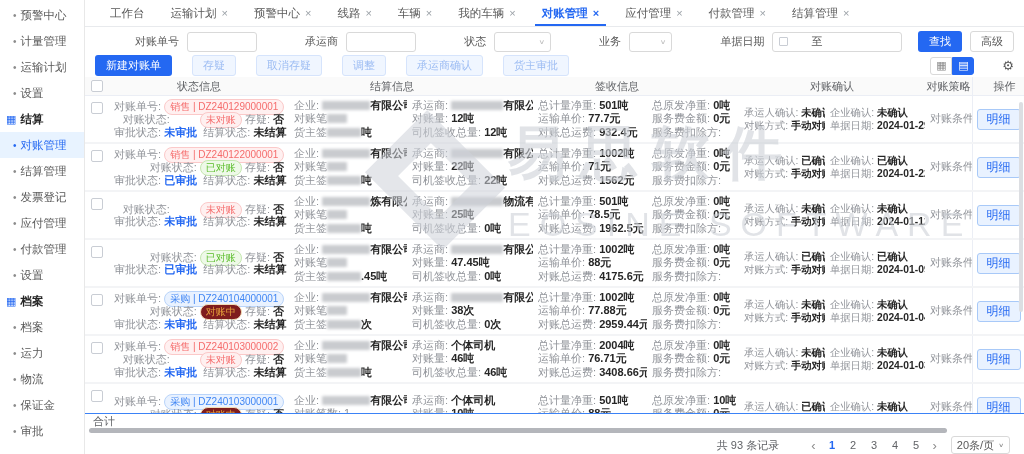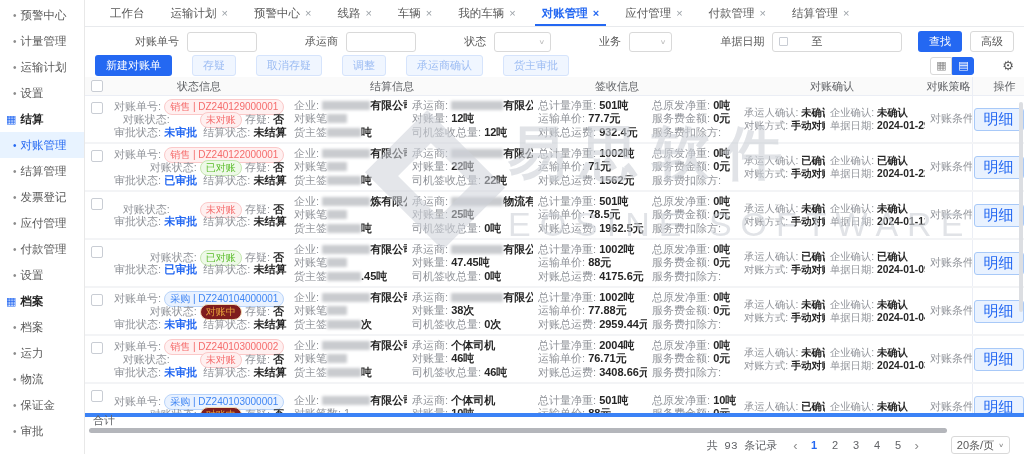--- a/index.html
+++ b/index.html
@@ -78,32 +78,32 @@
   .checkbox{width:12px;height:12px;border:1px solid #c9cdd4;border-radius:2px;background:#fff;display:inline-block;cursor:pointer;}
   .otag{display:inline-block;padding:0 5px;border-radius:8px;font-size:10px;line-height:14px;}
   .t-sale{color:#f56c6c;background:#fff0f0;border:1px solid #fbc9c9;}
   .t-purchase{color:#4086f4;background:#e9f2ff;border:1px solid #b9d4fa;}
   .stag{display:inline-block;padding:0 5px;border-radius:8px;font-size:10px;line-height:14px;}
   .s-red{color:#f56c6c;background:#fef0f0;border:1px solid #fbc9c9;margin-left:27px;}
   .s-green{color:#5bbd2b;background:#eef9e8;border:1px solid #c5e8b0;}
   .s-orange{color:#e6a23c;background:#7f1d1d;border:1px solid #f3ddb6;}
   .blur{display:inline-block;height:9px;background:#c9cbcf;filter:blur(1.5px);border-radius:1px;vertical-align:-1px;}
   .b-co{width:48px;}.b-bill{width:20px;}.b-own{width:34px;}.b-ca{width:52px;}
-  .detail-btn{font-size:15px;color:#2468f2;background:#e9f2ff;border:1px solid #a8c9f8;border-radius:3px;padding:1px 9px;cursor:pointer;}
+  .detail-btn{font-size:12px;color:#2468f2;background:#e9f2ff;border:1px solid #a8c9f8;border-radius:3px;padding:1px 9px;cursor:pointer;}
   
-  .totalrow{height:14px;border-top:4px solid #3b82f6;display:flex;align-items:flex-end;padding-left:8px;color:#606266;flex:0 0 15px;}
+  .totalrow{height:14px;border-top:1px solid #3b82f6;display:flex;align-items:flex-start;padding-left:8px;color:#606266;flex:0 0 15px;}
   .hscroll{height:6px;flex:0 0 6px;position:relative;}
   .hthumb{position:absolute;left:4px;top:0;width:858px;height:5px;background:#b4b6bb;border-radius:3px;cursor:pointer;}
   .vthumb{position:absolute;right:1px;top:6px;width:4px;height:210px;background:#dcdee2;border-radius:2px;cursor:pointer;}
   .pager{height:22px;display:flex;align-items:center;justify-content:flex-end;gap:4px;padding-right:14px;color:#606266;flex:0 0 22px;}
-  .pg-rec{margin-right:8px;font-family:Liberation Mono, monospace;}
+  .pg-rec{margin-right:24px;}
   .pg-arrow{color:#8c8c8c;font-size:13px;padding:0 4px;cursor:pointer;}
   .pg-num{min-width:17px;text-align:center;padding:0 3px;cursor:pointer;color:#606266;}
   .pg-num.active{color:#2468f2;font-weight:bold;}
-  .pg-size{border:1px solid #d9d9d9;border-radius:3px;height:18px;display:flex;align-items:center;padding:0 5px;gap:4px;color:#595959;cursor:pointer;margin-left:24px;}
+  .pg-size{border:1px solid #d9d9d9;border-radius:3px;height:18px;display:flex;align-items:center;padding:0 5px;gap:4px;color:#595959;cursor:pointer;margin-left:6px;}
   .pg-size .chev{font-size:8px;color:#8c8c8c;transform:scaleY(.7);}
   
   .watermark{position:absolute;left:295px;top:115px;display:flex;align-items:center;gap:18px;pointer-events:none;z-index:5;}
   .wm-logo{width:110px;height:110px;border:26px solid #ced2d8;transform:rotate(45deg) scaleY(.8);opacity:.55;}
   .wm-txt{display:flex;flex-direction:column;}
   .wm-cn{font-size:58px;font-weight:bold;color:#ced2d8;letter-spacing:14px;opacity:.6;}
   .wm-en{font-size:34px;color:#ced2d8;letter-spacing:9px;opacity:.6;margin-top:12px;}
 </style>
 </head>
 <body>

